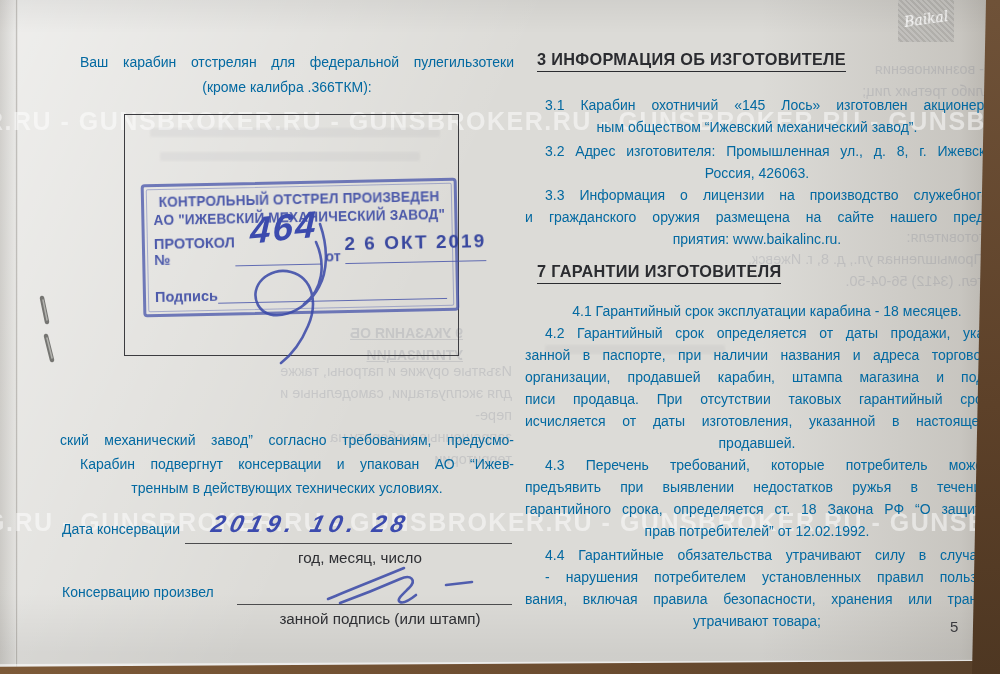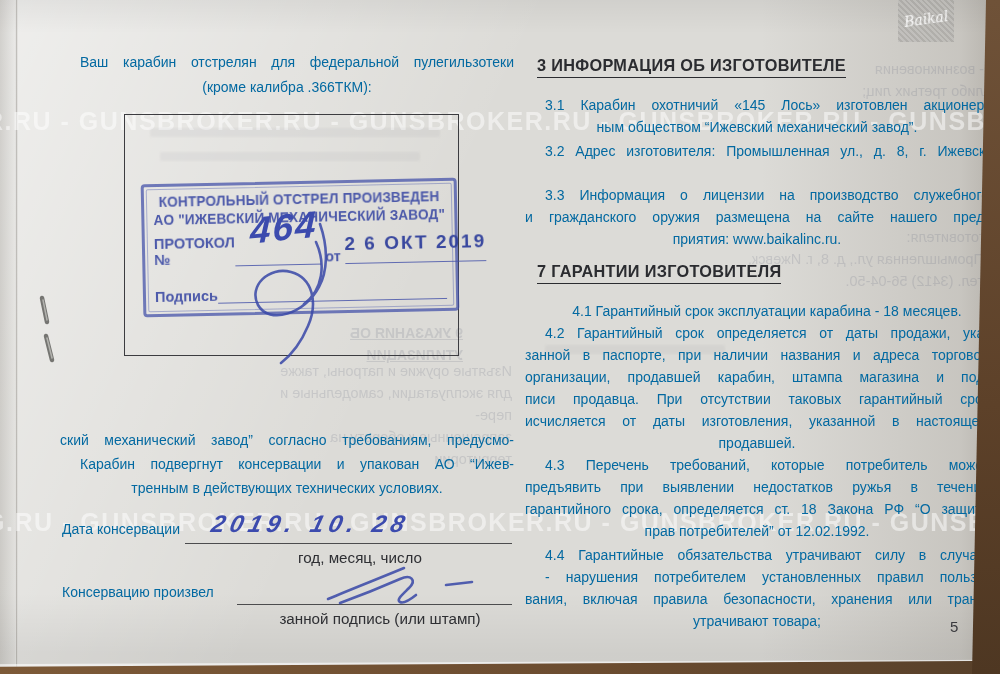--- a/index.html
+++ b/index.html
@@ -130,27 +130,28 @@
 
 <div class="abs txt" style="left:62px;top:521px">Дата консервации</div>
 <div class="abs rule" style="left:185px;top:519px;width:327px;height:24px"></div>
 <div class="abs ink hw-date">2019. 10. 28</div>
 <div class="abs caption" style="left:250px;top:549px;width:220px">год, месяц, число</div>
 
 <div class="abs txt" style="left:62px;top:584px">Консервацию  произвел</div>
 <div class="abs rule" style="left:237px;top:580px;width:275px;height:24px"></div>
 <div class="abs caption" style="left:265px;top:610px;width:230px">занной подпись (или штамп)</div>
 
-<div class="abs heading" style="left:537px;top:56px">3 ИНФОРМАЦИЯ ОБ ИЗГОТОВИТЕЛЕ</div>
+<div class="abs heading" style="left:537px;top:50px">3 ИНФОРМАЦИЯ ОБ ИЗГОТОВИТЕЛЕ</div>
 <div class="abs txt rcol" style="left:525px;top:94px">
     <div class="tline tl-just tl-indent">3.1 Карабин охотничий «145 Лось» изготовлен акционер-</div>
     <div class="tline tl-left">ным обществом “Ижевский механический завод”.</div>
   </div>
 <div class="abs txt rcol" style="left:525px;top:140px">
     <div class="tline tl-just tl-indent">3.2 Адрес изготовителя: Промышленная ул., д. 8, г. Ижевск,</div>
+    <div class="tline tl-left">Россия, 426063.</div>
   </div>
 <div class="abs txt rcol" style="left:525px;top:184px">
     <div class="tline tl-just tl-indent">3.3 Информация о лицензии на производство служебного</div>
     <div class="tline tl-just">и гражданского оружия размещена на сайте нашего пред-</div>
     <div class="tline tl-left">приятия: www.baikalinc.ru.</div>
   </div>
 
 <div class="abs heading" style="left:537px;top:262px">7 ГАРАНТИИ ИЗГОТОВИТЕЛЯ</div>
 <div class="abs txt rcol" style="left:525px;top:300px">
     <div class="tline tl-left tl-indent">4.1 Гарантийный срок эксплуатации карабина - 18 месяцев.</div>

